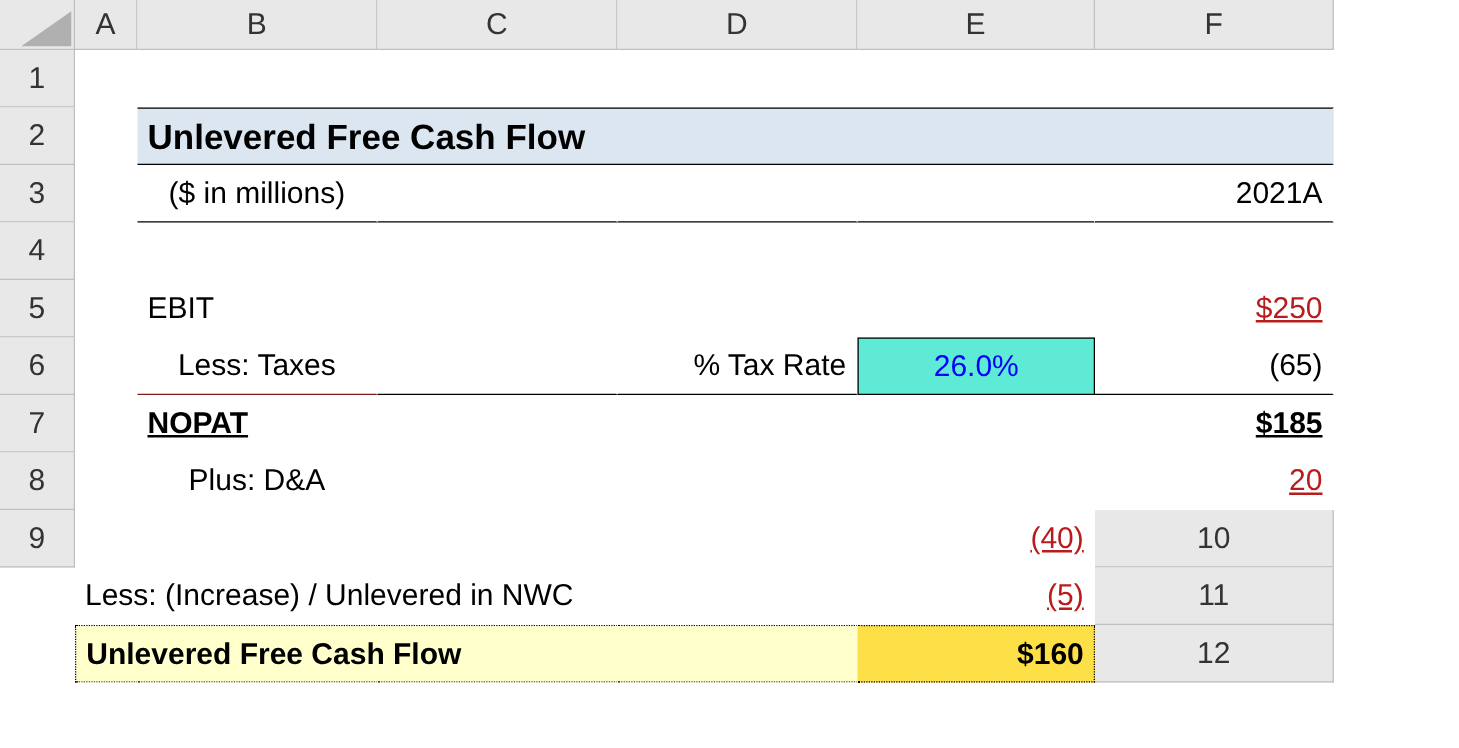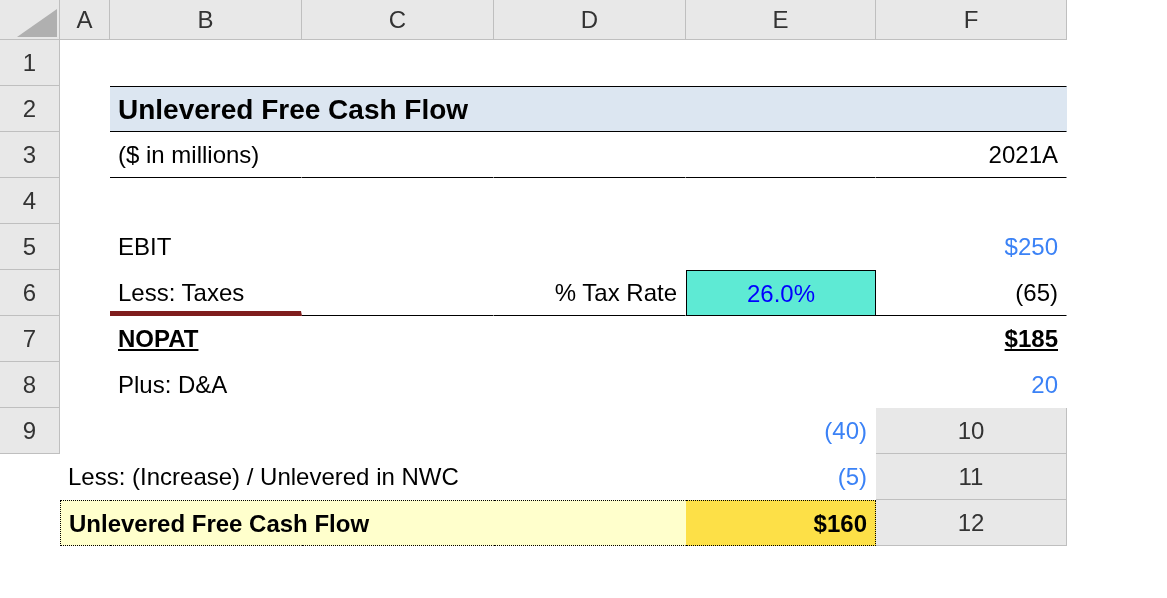--- a/index.html
+++ b/index.html
@@ -71,35 +71,37 @@
       border-top: 1px solid #000;
       border-bottom: 1px solid #000;
       font-weight: bold;
       font-size: 28px;
       padding-left: 8px;
     }
     .right {
       text-align: right;
     }
     .blue {
-      color: #3b82f6;
+      color: #b91c1c;
+      text-decoration: underline;
     }
     .bold {
       font-weight: bold;
       text-decoration: underline;
     }
     .input-box {
       border: 1px solid #000;
       text-align: center;
       color: #0000ff;
       background: #5eead4;
     }
     .overflow-visible {
       overflow: visible;
       z-index: 1;
+      text-align: center;
     }
   </style>
 </head>
 <body>
 
 <div class="sheet">
 
   <div class="corner"></div>
   <div class="col-header">A</div>
   <div class="col-header">B</div>
@@ -139,21 +141,21 @@
   <div class="row-header">5</div>
   <div class="cell"></div>
   <div class="cell">EBIT</div>
   <div class="cell"></div>
   <div class="cell"></div>
   <div class="cell"></div>
   <div class="cell right blue">$250</div>
 
   <div class="row-header">6</div>
   <div class="cell"></div>
-  <div class="cell overflow-visible" style="border-bottom:5px solid #7f1d1d">Less: Taxes</div>
+  <div class="cell overflow-visible" style="border-bottom:1px solid #7f1d1d">Less: Taxes</div>
   <div class="cell" style="border-bottom:1px solid #000"></div>
   <div class="cell right" style="border-bottom:1px solid #000">% Tax Rate</div>
   <div class="cell input-box" style="border-bottom:1px solid #000">26.0%</div>
   <div class="cell right" style="border-bottom:1px solid #000">(65)</div>
 
   <div class="row-header">7</div>
   <div class="cell"></div>
   <div class="cell bold">NOPAT</div>
   <div class="cell"></div>
   <div class="cell"></div>

